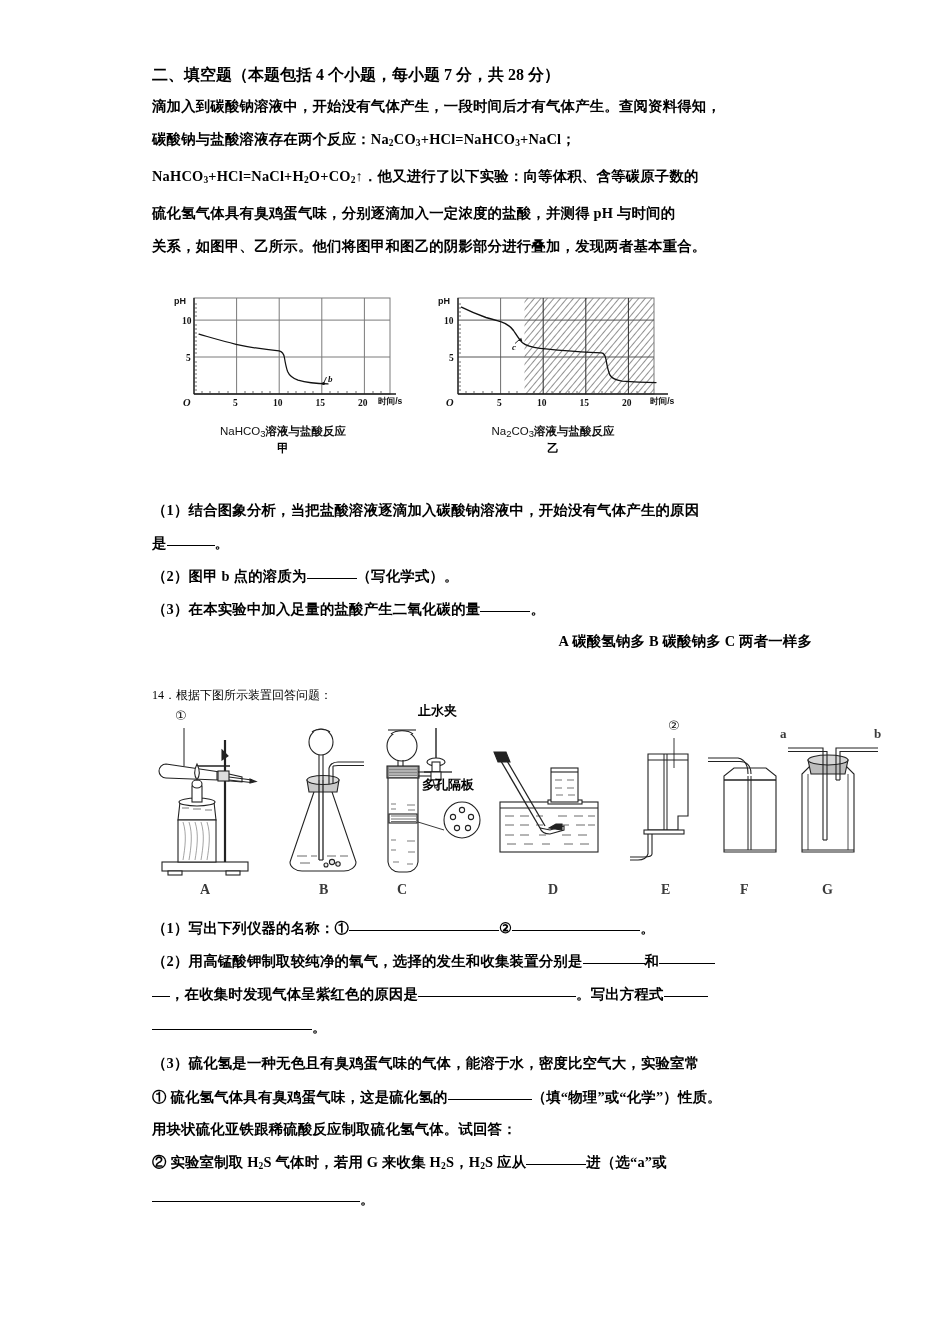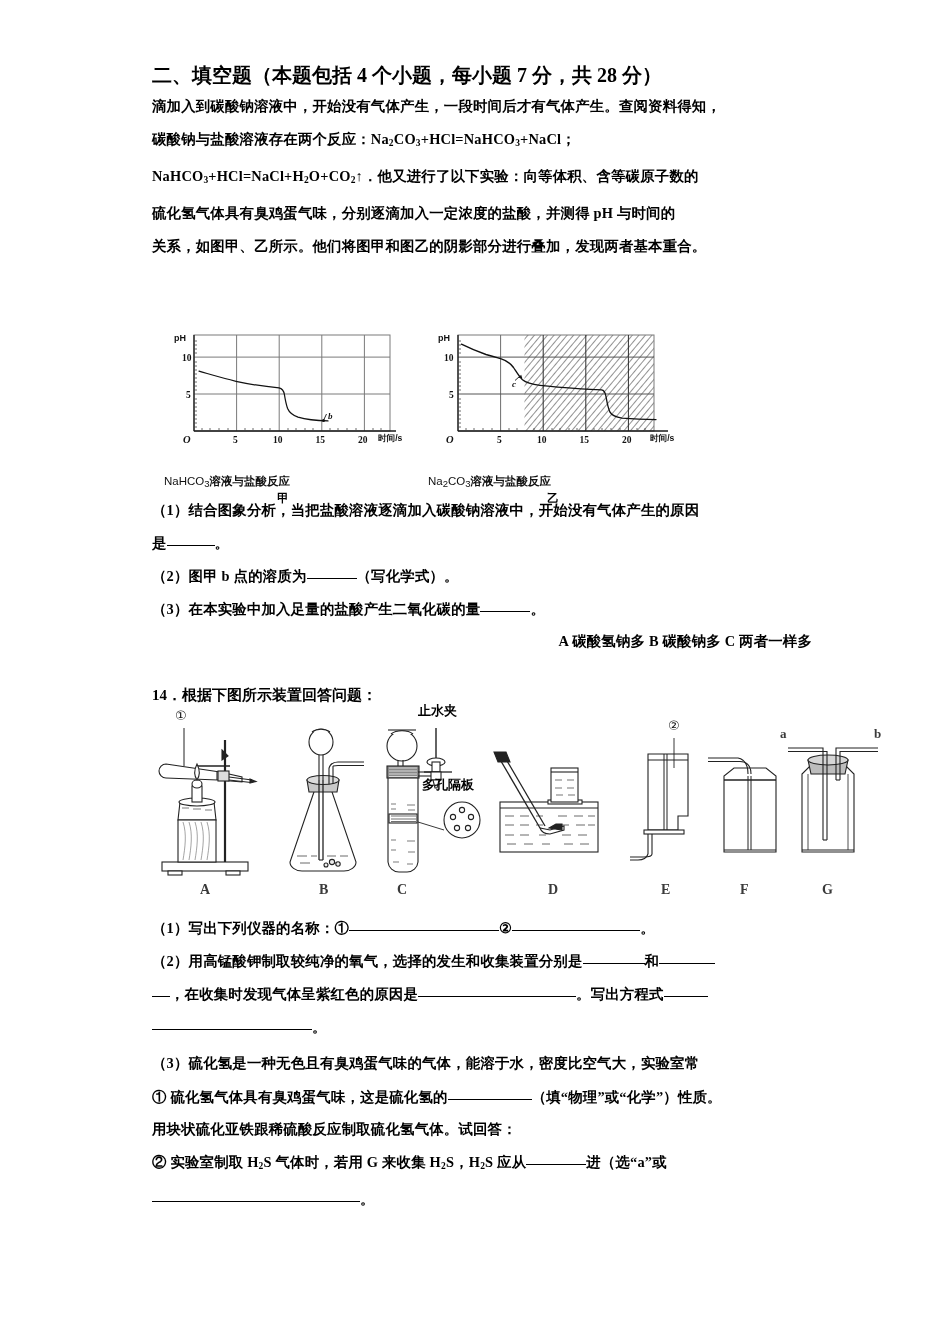--- a/index.html
+++ b/index.html
@@ -16,37 +16,37 @@
     left:152px; top:60px;
     width:654px;
   }
   .ln {
     font-weight:bold;
     font-size:14.4px;
     line-height:33px;
     letter-spacing:0.2px;
     white-space:nowrap;
   }
-  .hdr { font-weight:bold; font-size:20px; line-height:30px; }
-  .q14 { font-weight:bold; font-size:15px; line-height:30px; }
+  .hdr { font-weight:bold; font-size:16px; line-height:30px; }
+  .q14 { font-weight:normal; font-size:12px; line-height:30px; }
   .blank { display:inline-block; border-bottom:1.2px solid #000; vertical-align:2px; }
   sub { font-size:9.5px; vertical-align:-2px; }
 
   
-  .charts { position:absolute; left:152px; top:329px; width:660px; height:178px; }
+  .charts { position:absolute; left:152px; top:292px; width:660px; height:178px; }
   .chartwrap { position:absolute; }
   #chart-jia { left:12px; top:0px; }
   #chart-yi  { left:276px; top:0px; }
   .cap {
-    text-align:left;
+    text-align:center;
     font-size:11.5px;
     font-weight:bold;
     font-family:"Liberation Sans","DejaVu Sans",sans-serif;
     color:#111;
-    margin-top:19px;
+    margin-top:6px;
     letter-spacing:0px;
   }
   .cap2 { text-align:center; font-size:11.5px; font-weight:bold; margin-top:2px;
           font-family:"Liberation Sans","DejaVu Sans",sans-serif; }
   .cap .light { font-family:"Liberation Sans","DejaVu Sans",sans-serif; font-weight:normal; }
 
   
   .apparatus { position:absolute; left:152px; top:700px; width:660px; height:200px; }
   .appitem { position:absolute; }
   .applabel {

